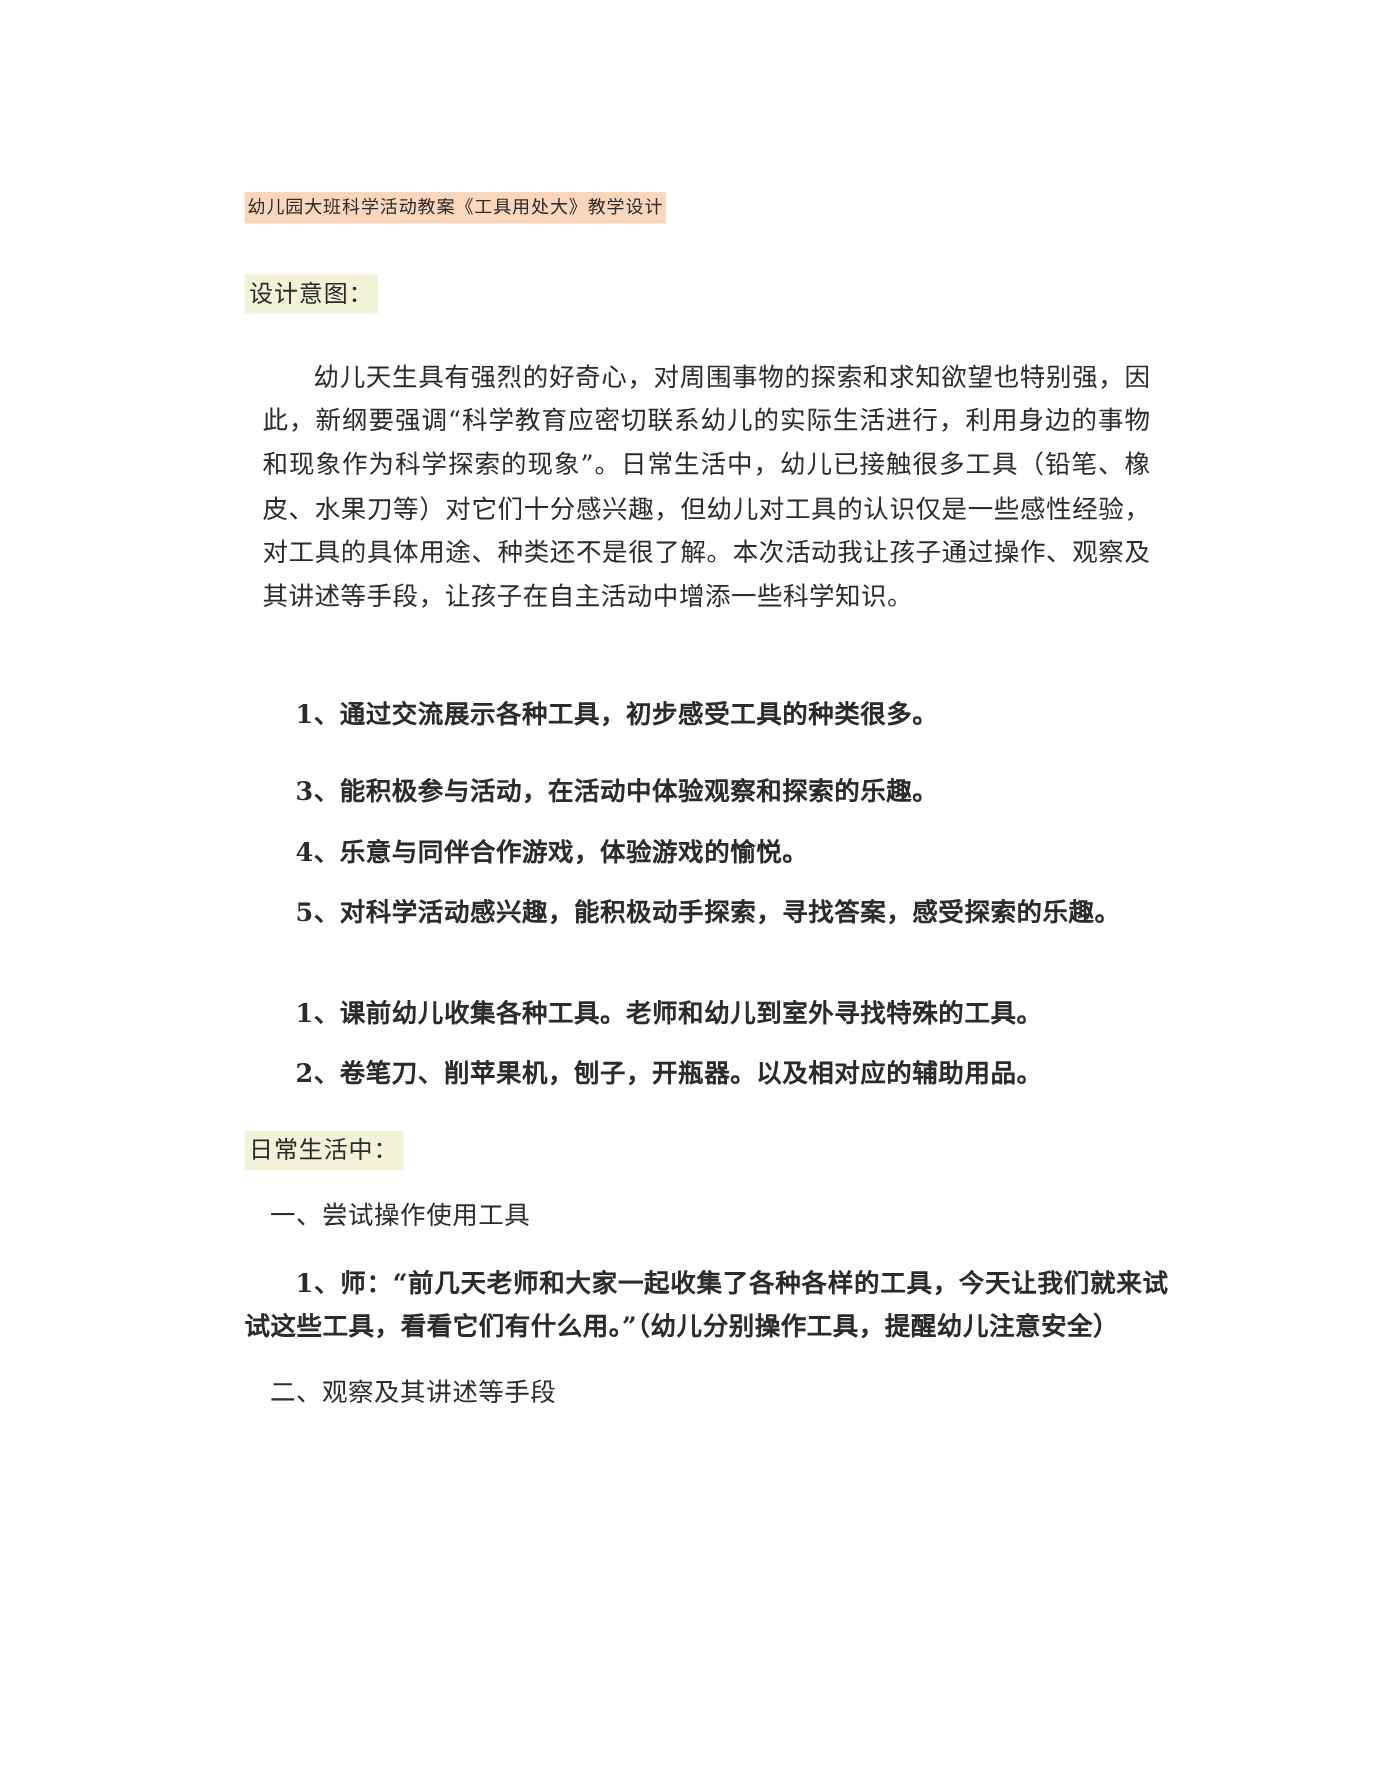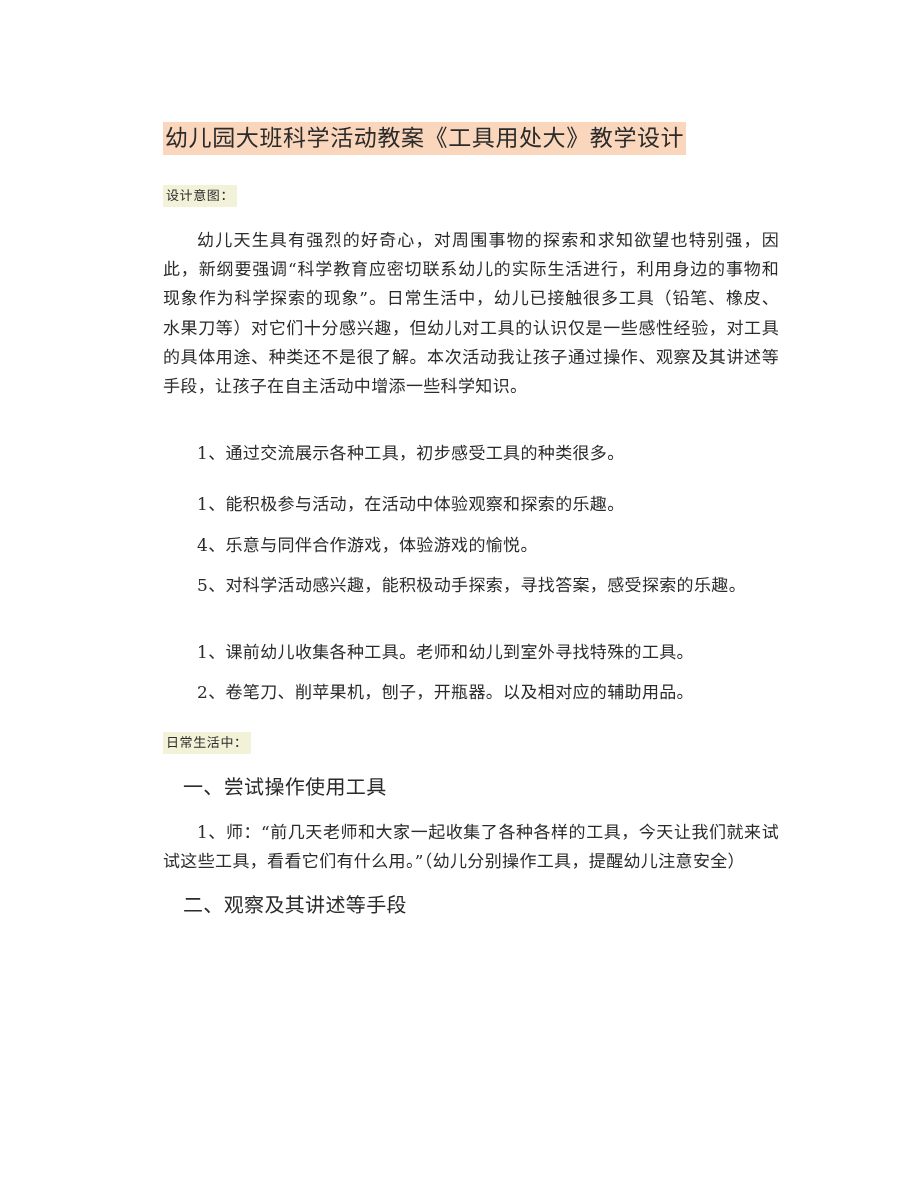--- a/index.html
+++ b/index.html
@@ -29,37 +29,37 @@
 
   .content {
     position: absolute;
     left: 163px;
     top: 124px;
     width: 616px;
   }
 
   
   .doc-title {
-    font-size: 23px;
+    font-size: 12px;
     line-height: 28px;
     letter-spacing: 0.6px;
     margin: 0 0 12px 0;
     font-weight: 400;
     white-space: nowrap;
   }
   .doc-title .hl {
     background: #fad7bc;
     padding: 3px 2px 4px 2px;
     box-decoration-break: clone;
     -webkit-box-decoration-break: clone;
   }
 
   
   .section-heading {
-    font-size: 13px;
+    font-size: 16px;
     line-height: 28px;
     letter-spacing: 0.6px;
     margin: 0;
     padding: 0;
     font-weight: 400;
     white-space: nowrap;
   }
   .section-heading .hl {
     background: #f2f2d8;
     padding: 3px 3px 4px 3px;
@@ -70,42 +70,43 @@
   .gap-after-heading { height: 16px; }
   .gap-para { height: 15px; }
   .gap-item { height: 11px; }
   .gap-section { height: 22px; }
 
   
   p.para {
     font-size: 17px;
     line-height: 29.2px;
     letter-spacing: 0.35px;
-    margin: 0;
+    margin: 12px;
     padding: 0;
     text-align: justify;
     text-justify: inter-ideograph;
     text-indent: 2em;
     word-break: break-all;
   }
 
   p.item-indent {
     font-size: 17px;
     line-height: 29.2px;
     letter-spacing: 0.35px;
     margin: 0;
     padding: 0;
     text-align: justify;
     text-justify: inter-ideograph;
     text-indent: 2em;
     word-break: break-all;
+    font-weight: bold;
   }
 
   p.subheading-indent {
-    font-size: 20px;
+    font-size: 17px;
     line-height: 29.2px;
     letter-spacing: 0.35px;
     margin: 0;
     padding: 0;
     text-indent: 1em;
     white-space: nowrap;
   }
 </style>
 </head>
 <body>
@@ -126,21 +127,21 @@
     <div class="gap-section"></div>
 
 
     <div class="gap-after-heading"></div>
 
     <p class="item-indent">1、通过交流展示各种工具，初步感受工具的种类很多。</p>
     <div class="gap-item"></div>
 
     <div class="gap-item"></div>
 
-    <p class="item-indent">1、能积极参与活动，在活动中体验观察和探索的乐趣。</p>
+    <p class="item-indent">3、能积极参与活动，在活动中体验观察和探索的乐趣。</p>
     <div class="gap-item"></div>
 
     <p class="item-indent">4、乐意与同伴合作游戏，体验游戏的愉悦。</p>
     <div class="gap-item"></div>
 
     <p class="item-indent">5、对科学活动感兴趣，能积极动手探索，寻找答案，感受探索的乐趣。</p>
 
     <div class="gap-section"></div>
 
 

